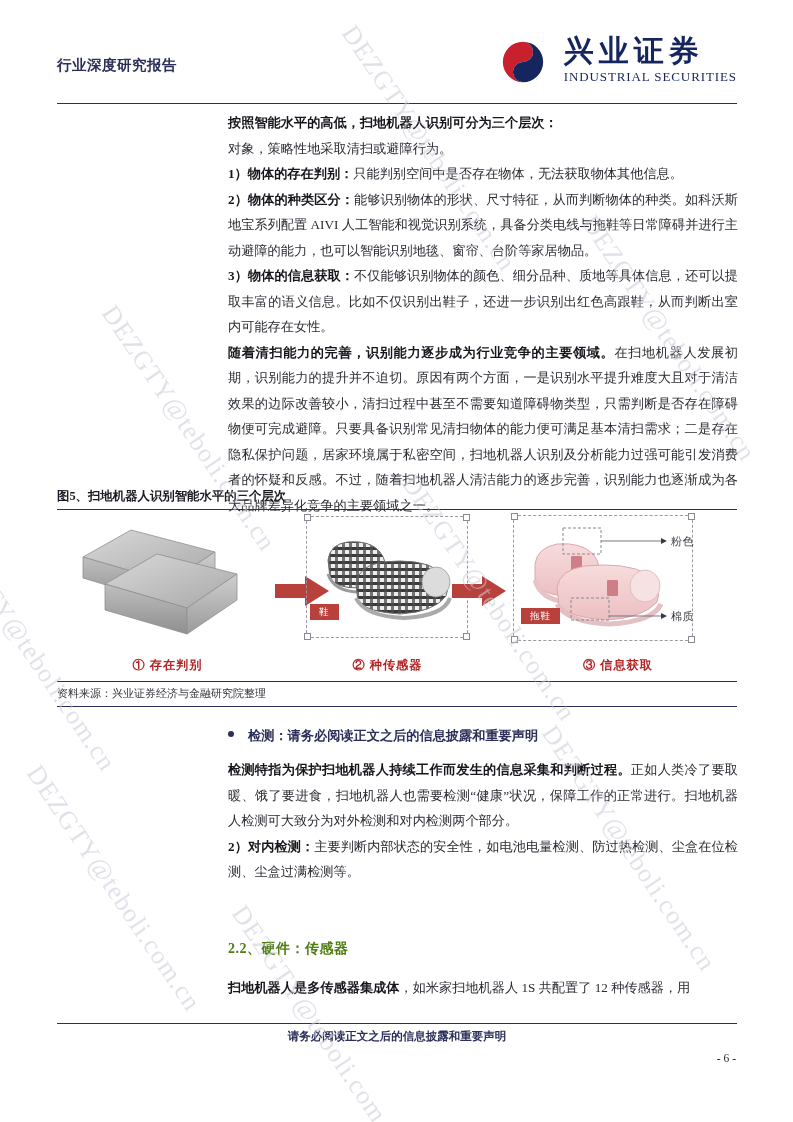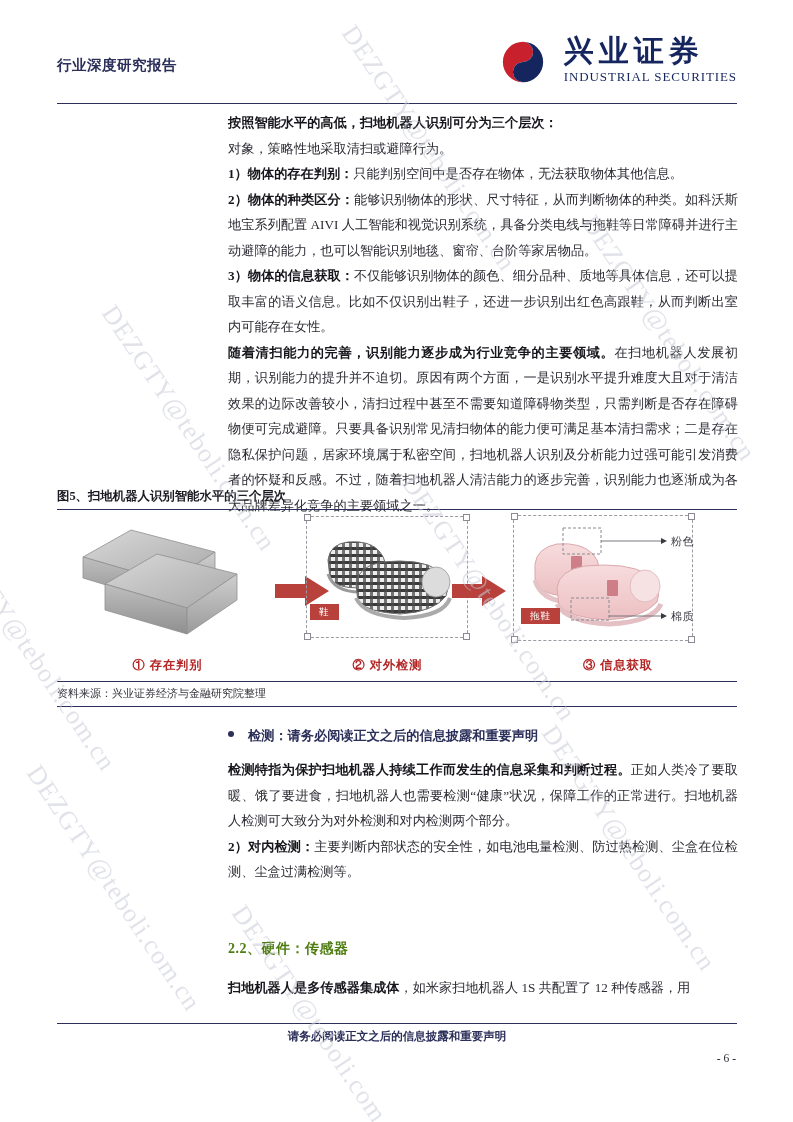--- a/index.html
+++ b/index.html
@@ -409,21 +409,21 @@
         </defs>
 
         <path d="M28 48 Q30 32 48 30 Q70 28 80 40 Q88 50 84 62 Q78 74 58 76 Q36 76 30 66 Z" fill="url(#plaid)" stroke="#6a6a6a" stroke-width="1"></path>
         <path d="M28 62 Q34 80 60 80 Q84 80 88 64" fill="none" stroke="#9a9a9a" stroke-width="3"></path>
 
         <path d="M56 72 Q58 54 82 50 Q120 46 138 58 Q152 68 146 84 Q134 100 100 102 Q68 100 58 90 Z" fill="url(#plaid)" stroke="#6a6a6a" stroke-width="1"></path>
         <ellipse cx="136" cy="70" rx="14" ry="15" fill="#dcdcdc" stroke="#9a9a9a" stroke-width="0.8"></ellipse>
         <path d="M56 86 Q64 104 104 106 Q144 104 150 86" fill="none" stroke="#aaaaaa" stroke-width="4"></path>
       </svg>
       <div class="tag" style="left:10px; top:92px;">鞋</div>
-      <div class="panel-label">② 对外检测</div>
+      <div class="panel-label">② 种传感器</div>
     </div>
 
     <svg class="arrow arrow-2" viewBox="0 0 54 34">
       <polygon points="0,10 30,10 30,2 54,17 30,32 30,24 0,24" fill="#b8413c"></polygon>
     </svg>
 
     <div class="panel panel-3">
       <div class="sel-frame" style="left:4px; top:3px; width:178px; height:124px;">
         <div class="sel-handle" style="left:-3px; top:-3px;"></div>
         <div class="sel-handle" style="right:-3px; top:-3px;"></div>

